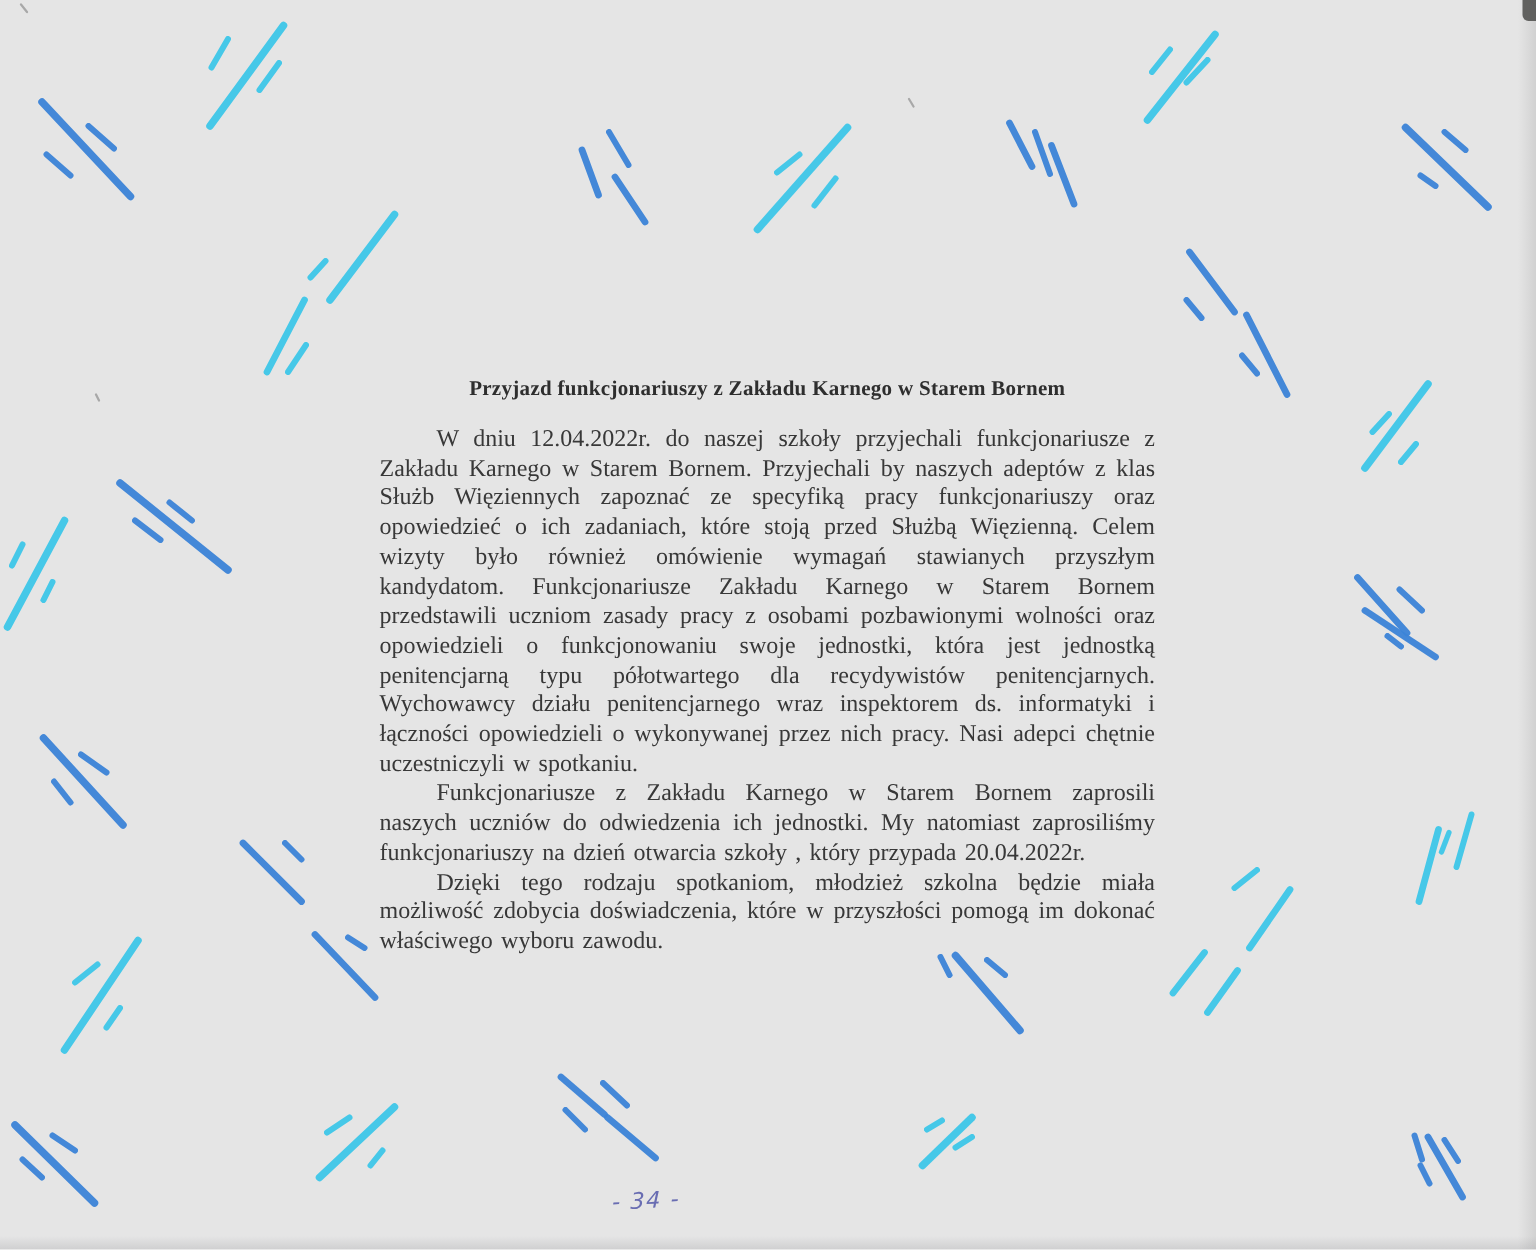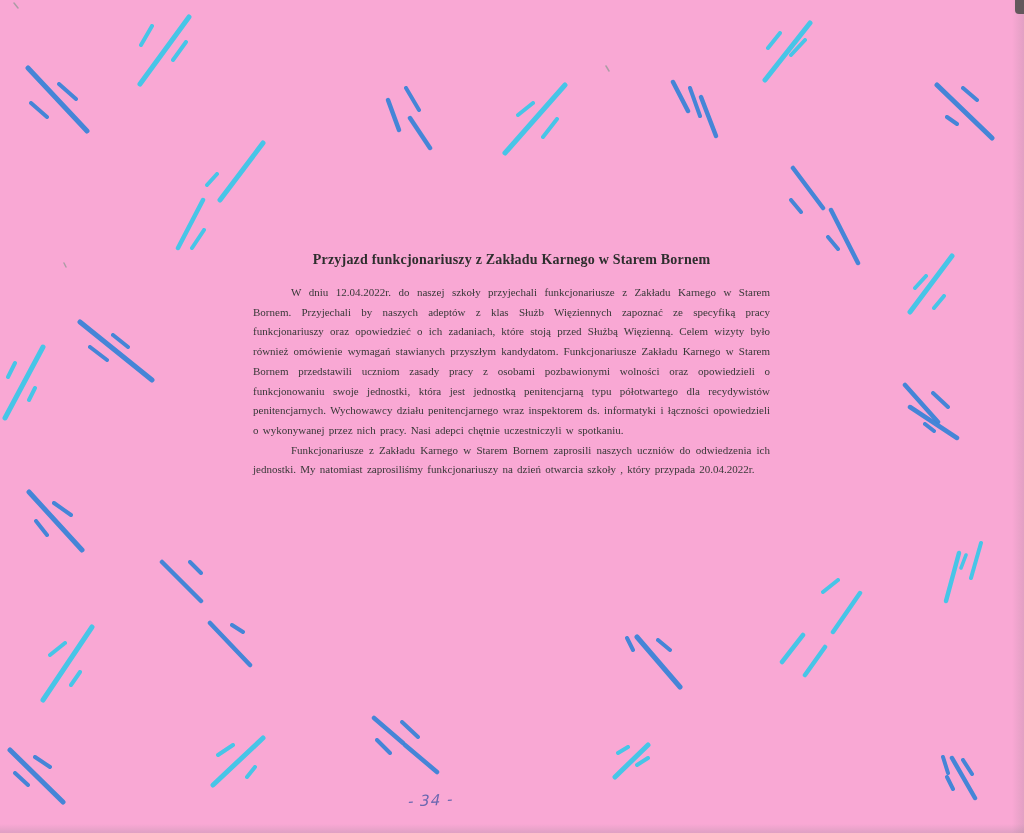--- a/index.html
+++ b/index.html
@@ -41,21 +41,21 @@
   .text-block h1{
     margin:0 0 15px 0;
     font-size:14px;
     font-weight:bold;
     text-align:center;
     letter-spacing:0.2px;
     color:#2e2e2e;
   }
   .text-block p{
     margin:0;
-    font-size:11px;
+    font-size:16px;
     line-height:19.7px;
     text-align:justify;
     text-indent:38px;
     word-spacing:1.5px;
   }
   
   .pagenum{
     position:absolute;
     left:408px;top:791px;
     width:60px;
@@ -63,21 +63,21 @@
     font-size:15px;
     font-style:italic;
     letter-spacing:1px;
     transform:rotate(-3deg) skewX(-4deg);
     opacity:0.9;
   }
 </style>
 </head>
 <body>
 
-<div class="page" style="background: #f9a8d4;">
+<div class="page" style="background: #e5e5e5;">
 
   <svg id="decor" viewBox="0 0 1024 833" xmlns="http://www.w3.org/2000/svg">
       <line x1="140" y1="84" x2="189" y2="17" stroke="#3ec7e9" stroke-width="5" stroke-linecap="round" opacity="0.95"></line>
       <line x1="141" y1="45" x2="152" y2="26" stroke="#3ec7e9" stroke-width="4" stroke-linecap="round" opacity="0.95"></line>
       <line x1="173" y1="60" x2="186" y2="42" stroke="#3ec7e9" stroke-width="4" stroke-linecap="round" opacity="0.95"></line>
       <line x1="28" y1="68" x2="87" y2="131" stroke="#3c84d8" stroke-width="5" stroke-linecap="round" opacity="0.95"></line>
       <line x1="59" y1="84" x2="76" y2="99" stroke="#3c84d8" stroke-width="4" stroke-linecap="round" opacity="0.95"></line>
       <line x1="31" y1="103" x2="47" y2="117" stroke="#3c84d8" stroke-width="4" stroke-linecap="round" opacity="0.95"></line>
       <line x1="406" y1="88" x2="419" y2="110" stroke="#3c84d8" stroke-width="4" stroke-linecap="round" opacity="0.95"></line>
       <line x1="388" y1="100" x2="399" y2="130" stroke="#3c84d8" stroke-width="4.5" stroke-linecap="round" opacity="0.95"></line>
@@ -158,17 +158,18 @@
     </svg>
 
   <div class="edge-right"></div>
   <div class="corner-mark"></div>
   <div class="edge-bottom"></div>
 
   <div class="text-block">
     <h1>Przyjazd funkcjonariuszy z Zakładu Karnego w Starem Bornem</h1>
     <p>W dniu 12.04.2022r. do naszej szkoły przyjechali funkcjonariusze z Zakładu Karnego w Starem Bornem. Przyjechali by naszych adeptów z klas Służb Więziennych zapoznać ze specyfiką pracy funkcjonariuszy oraz opowiedzieć o ich zadaniach, które stoją przed Służbą Więzienną. Celem wizyty było również omówienie wymagań stawianych przyszłym kandydatom. Funkcjonariusze Zakładu Karnego w Starem Bornem przedstawili uczniom zasady pracy z osobami pozbawionymi wolności oraz opowiedzieli o funkcjonowaniu swoje jednostki, która jest jednostką penitencjarną typu półotwartego dla recydywistów penitencjarnych. Wychowawcy działu penitencjarnego wraz inspektorem ds. informatyki i łączności opowiedzieli o wykonywanej przez nich pracy. Nasi adepci chętnie uczestniczyli w spotkaniu.</p>
     <p>Funkcjonariusze z Zakładu Karnego w Starem Bornem zaprosili naszych uczniów do odwiedzenia ich jednostki. My natomiast zaprosiliśmy funkcjonariuszy na dzień otwarcia szkoły , który przypada 20.04.2022r.</p>
+    <p>Dzięki tego rodzaju spotkaniom, młodzież szkolna będzie miała możliwość zdobycia doświadczenia, które w przyszłości pomogą im dokonać właściwego wyboru zawodu.</p>
   </div>
 
   <div class="pagenum" style="color: rgb(92, 97, 173);">- 34 -</div>
 
 </div>
 
 </body></html>

